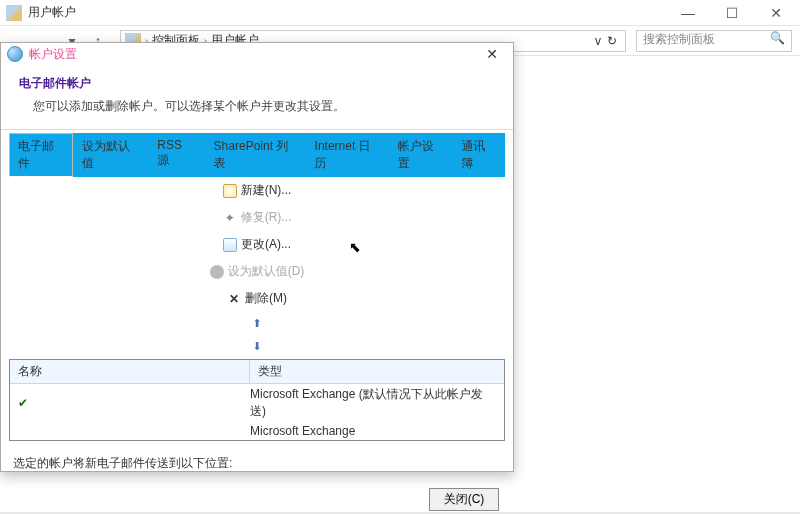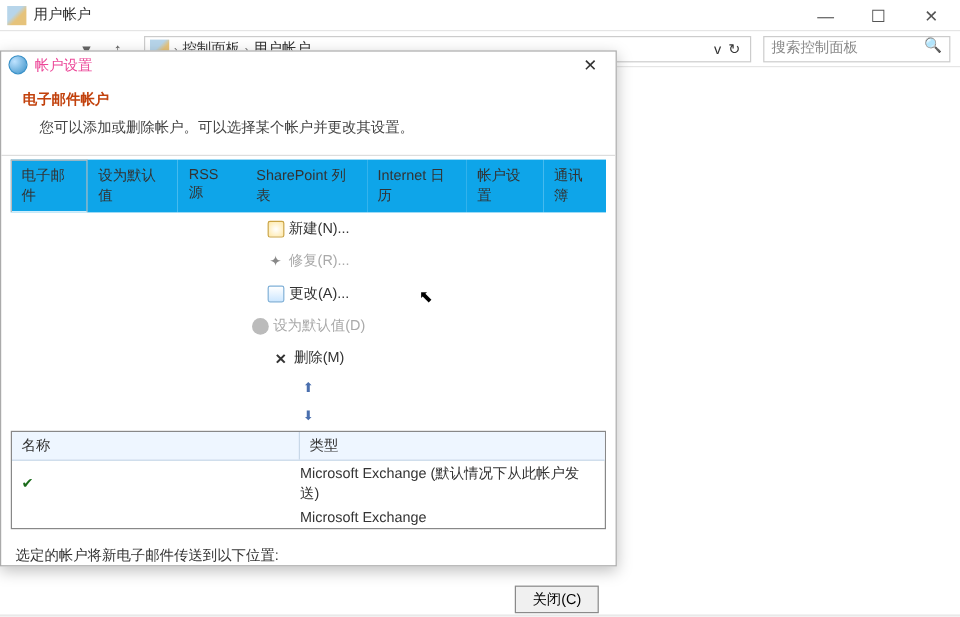--- a/index.html
+++ b/index.html
@@ -28,21 +28,21 @@
 .bg-placeholder { position: absolute; top: 70px; left: 180px; width: 80px; height: 30px; background: #c8e1f2; }
 
 
 .dialog { position: absolute; left: 0; top: 42px; width: 514px; height: 430px; background: #fff; border: 1px solid #aaa; box-shadow: 0 4px 12px rgba(0,0,0,0.25); display: flex; flex-direction: column; }
 .dlg-titlebar { height: 28px; display: flex; align-items: center; padding: 0 6px; }
 .dlg-icon { width: 16px; height: 16px; border-radius: 50%; background: radial-gradient(circle at 30% 30%, #bfe3ff, #3a91c8); border: 1px solid #3a91c8; margin-right: 6px; }
 .dlg-title { flex: 1; color: #ec4899; }
 .dlg-close { width: 30px; height: 22px; display: flex; align-items: center; justify-content: center; font-size: 14px; color: #333; }
 
 .dlg-header-block { padding: 10px 18px 14px 18px; border-bottom: 1px solid #ddd; }
-.dlg-h1 { font-weight: bold; color: #c2410c; margin-bottom: 6px; }
+.dlg-h1 { font-weight: bold; color: #4c1d95; margin-bottom: 6px; }
 .dlg-desc { color: #444; padding-left: 14px; }
 
 .tabs { display: flex; padding: 0 8px; margin-top: 2px; }
 .tab { padding: 4px 8px; border: 1px solid transparent; border-bottom: none; color: #333; position: relative; top: 1px; background: #0ea5e9; }
 .tab.active { border-color: #bbb; border-bottom: 1px solid #fff; }
 .tabs-underline { height: 1px; background: #bbb; }
 
 .toolbar { display: flex; align-items: center; gap: 10px; padding: 6px 10px; flex-direction: column; }
 .tbtn { display: flex; align-items: center; gap: 4px; color: #333; }
 .tbtn.disabled { color: #aaa; }

